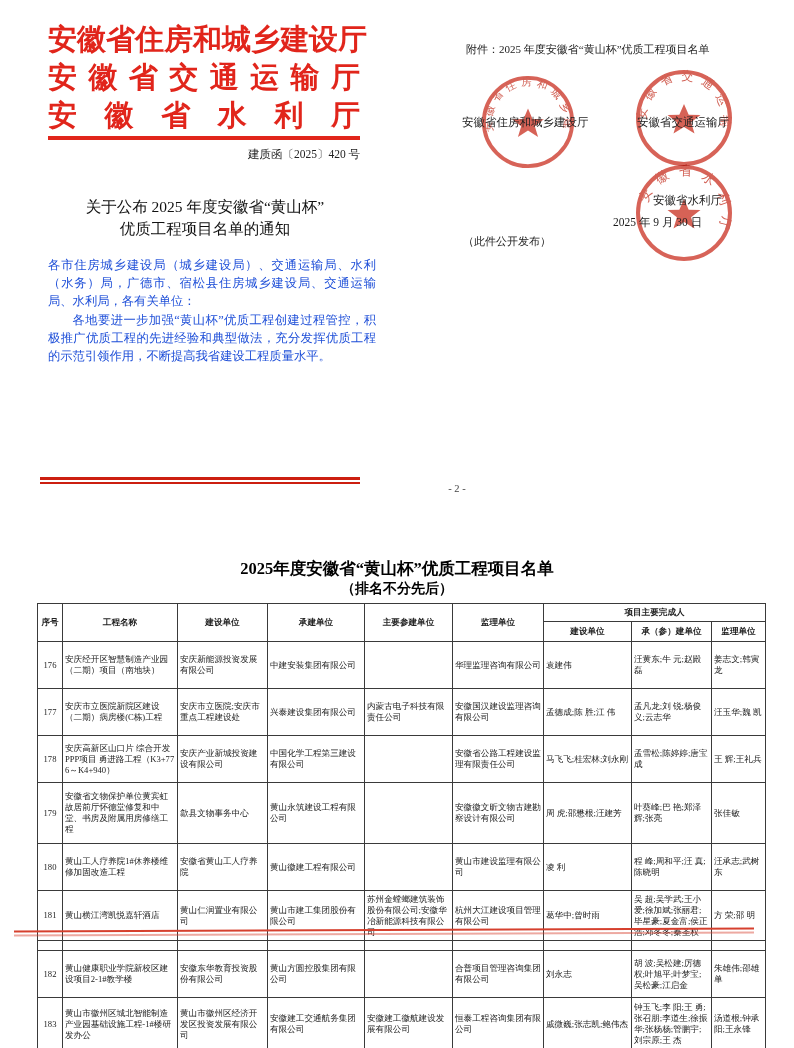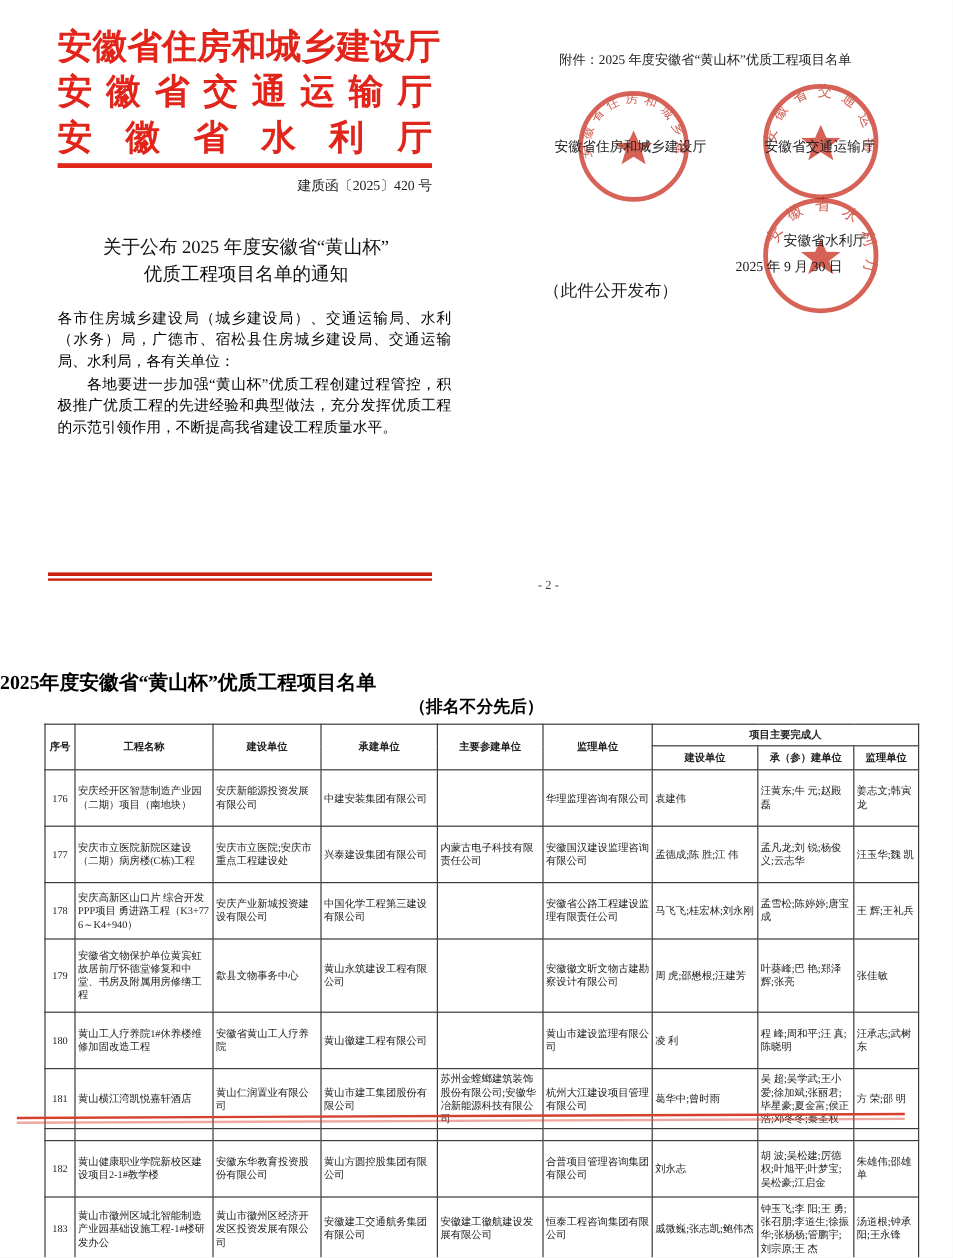--- a/index.html
+++ b/index.html
@@ -15,42 +15,42 @@
     text-align:justify; text-align-last:justify; white-space:nowrap; letter-spacing:0;
   }
   .red-rule { height:4px; background:#e1251b; margin-top:2px; }
   .doc-number { text-align:right; font-size:11.5px; margin-top:7px; color:#222; }
   .doc-title {
     position:absolute; left:40px; top:196px; width:330px; text-align:center;
     font-weight:normal; font-size:15.5px; line-height:22px; color:#111;
   }
   .doc-body {
     position:absolute; left:48px; top:256px; width:328px;
-    font-size:12.3px; line-height:18.2px; text-align:justify; color:#000000;
+    font-size:12.3px; line-height:18.2px; text-align:justify; color:#1d4ed8;
   }
   .doc-body p.indent { text-indent:2em; }
   .red-double-rule {
     position:absolute; left:40px; top:477px; width:320px; height:7px;
     border-top:3px solid #cc1f10; border-bottom:2px solid #cc1f10;
   }
   
   .attachment { position:absolute; left:466px; top:42px; width:320px; font-size:11px; color:#222; }
   .seal { position:absolute; mix-blend-mode:multiply; opacity:.85; }
   .seal-1 { left:480px; top:74px;  width:96px; height:96px; }
   .seal-2 { left:634px; top:68px;  width:100px; height:100px; }
   .seal-3 { left:634px; top:163px; width:100px; height:100px; }
   .signer { position:absolute; font-size:11.5px; color:#222; white-space:nowrap; z-index:3; }
   .signer-1 { left:462px; top:115px; }
   .signer-2 { left:637px; top:115px; }
   .signer-3 { left:653px; top:193px; }
   .doc-date { position:absolute; left:613px; top:215px; font-size:11.5px; z-index:3; }
-  .public-note { position:absolute; left:453px; top:234px; font-size:14px; }
+  .public-note { position:absolute; left:463px; top:234px; font-size:11px; }
   .page-num { position:absolute; left:417px; top:483px; width:80px; text-align:center; font-size:10.5px; color:#444; }
   
-  .table-title { position:absolute; left:0; top:558px; width:100%; 
+  .table-title { position:absolute; left:0; top:558px; width:100%; text-align:center;
                  font-weight:bold; font-size:16.5px; color:#000; }
   .table-subtitle { position:absolute; left:0; top:580px; width:100%; text-align:center;
                  font-weight:bold; font-size:14px; color:#000;font-family:Liberation Mono, monospace; }
   table.main {
     position:absolute; left:37px; top:603px; width:728px;
     border-collapse:collapse; table-layout:fixed;
   }
   table.main th, table.main td {
     border:1px solid #3a3a3a; font-size:8.6px; line-height:11px;
     padding:1px 2px; vertical-align:middle; color:#222; word-break:break-all;

